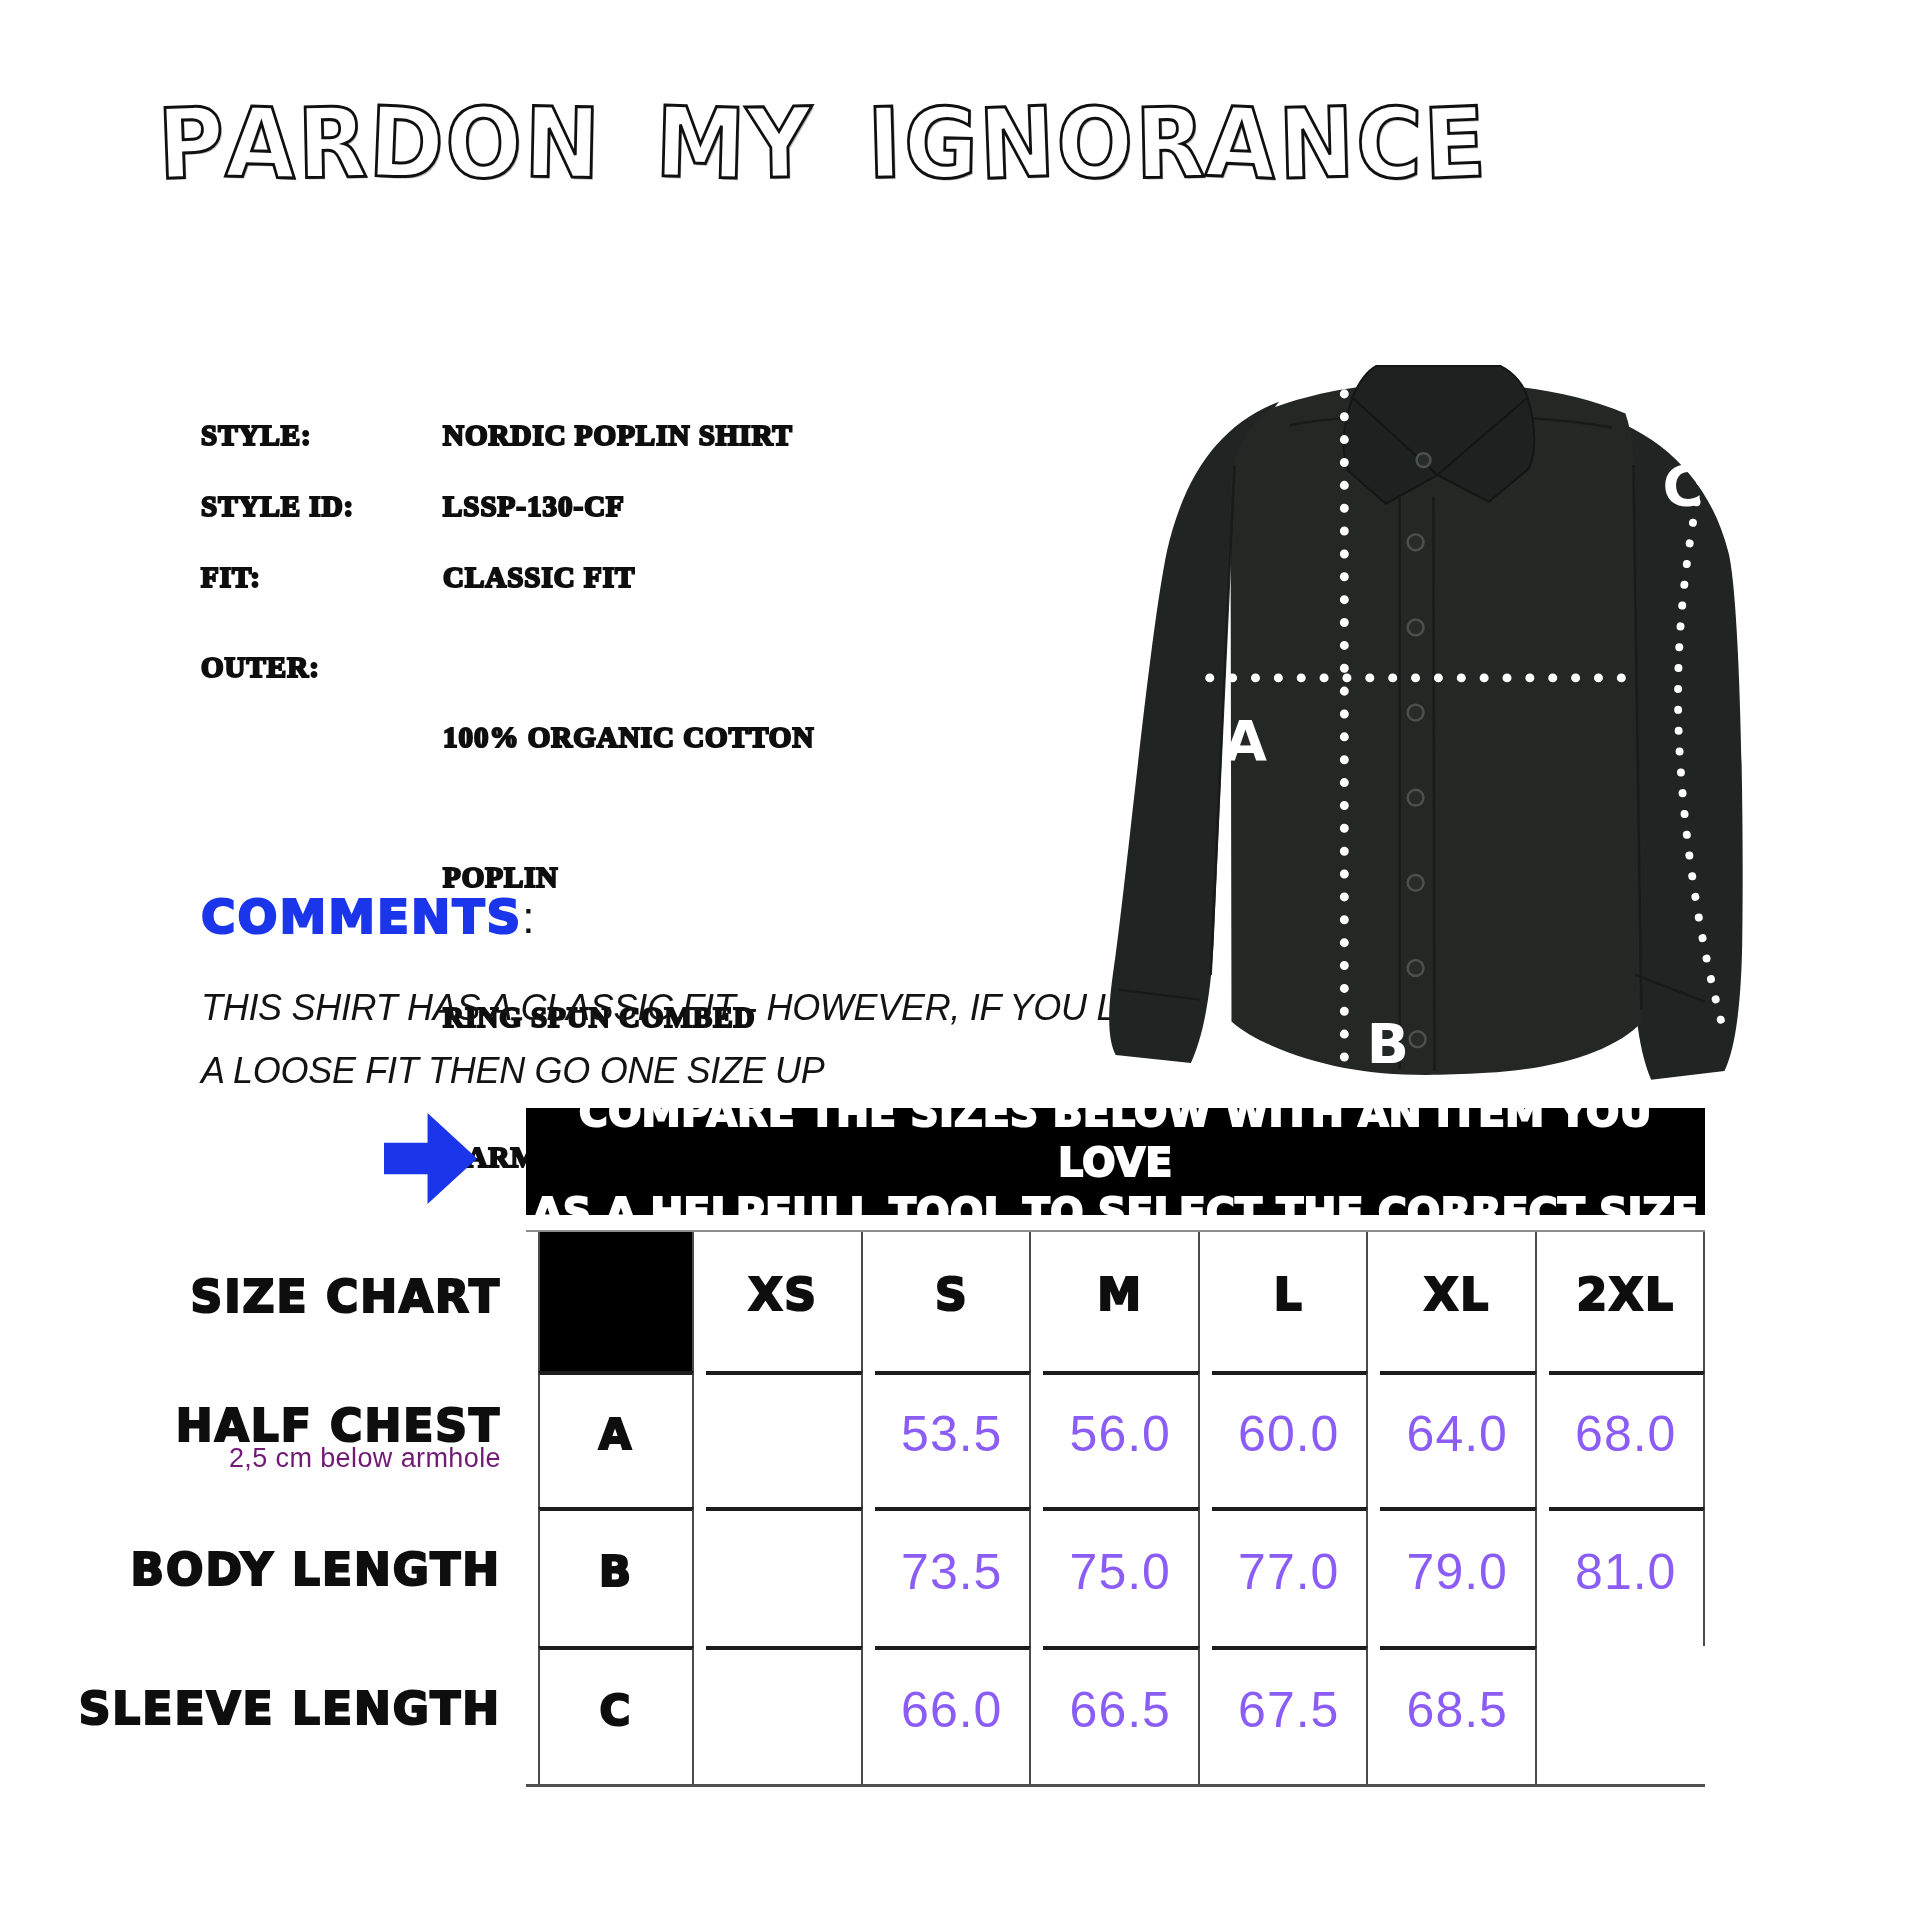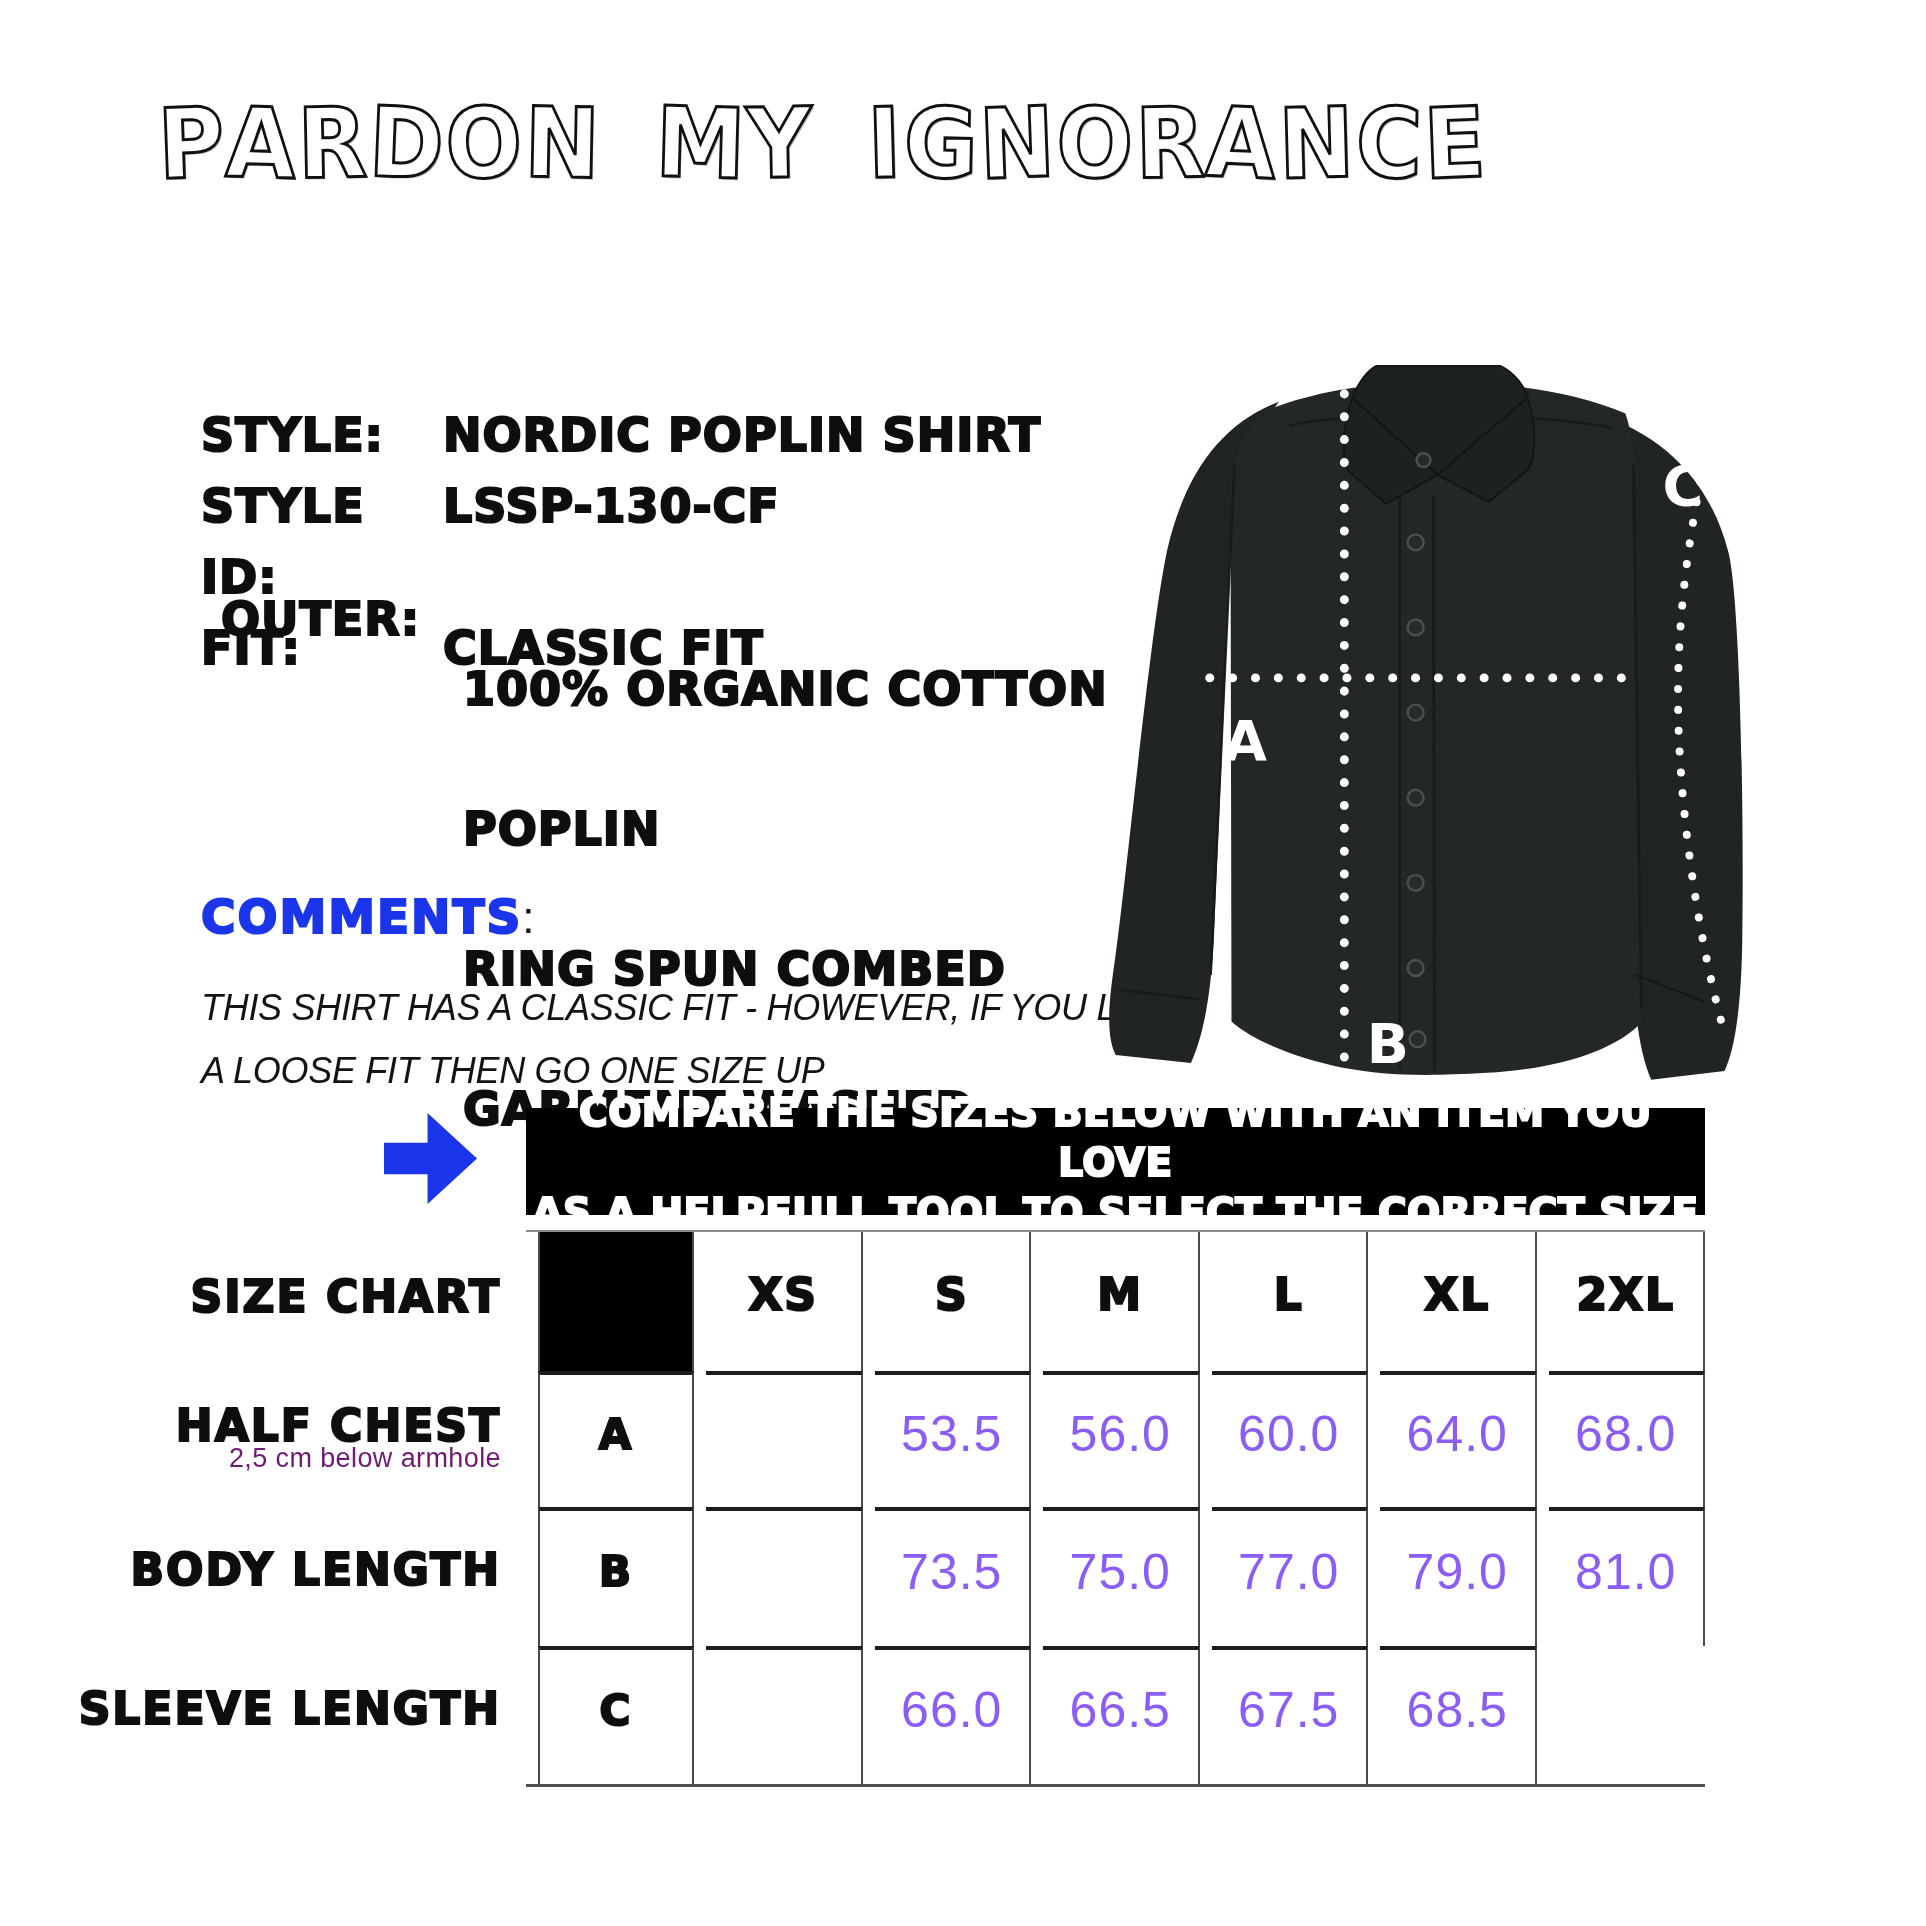--- a/index.html
+++ b/index.html
@@ -18,24 +18,24 @@
     font-family:"DejaVu Sans",sans-serif;font-weight:700;font-size:97px;
     letter-spacing:2px;word-spacing:22px;color:#ffffff;
     -webkit-text-stroke:3px #101010;
     text-shadow:2px 2px 0 rgba(16,16,16,0.30), -1px -1px 0 rgba(16,16,16,0.22);
     transform:scaleX(0.93);transform-origin:left top;
   }
   .sketch-title span{display:inline-block;}
   
   .info-grid{
     position:absolute;display:grid;grid-template-columns:242px auto;
-    font-size:46px;line-height:71px;letter-spacing:1px;white-space:pre-line;
+    font-size:29px;line-height:71px;letter-spacing:1px;white-space:pre-line;font-family:Liberation Serif, serif;
   }
   .info-main{left:201px;top:400px;}
-  .info-outer{left:201px;top:584px;line-height:70px;margin-left:20px;}
+  .info-outer{left:201px;top:632px;line-height:70px;}
   
   .comments-heading{position:absolute;left:201px;top:889px;font-size:47px;color:var(--accent-blue,#1b36ea);}
   .comments-heading .colon{color:#101010;font-family:"Liberation Sans",sans-serif;font-weight:400;-webkit-text-stroke:0;font-size:44px;}
   .comments-text{
     position:absolute;left:201px;top:976px;font-size:36px;font-style:italic;
     line-height:63px;color:#131313;letter-spacing:-0.3px;
   }
   
   .shirt-svg{position:absolute;left:1084px;top:354px;width:683px;height:728px;}
   .shirt-body{fill:var(--shirt,#232825);}

